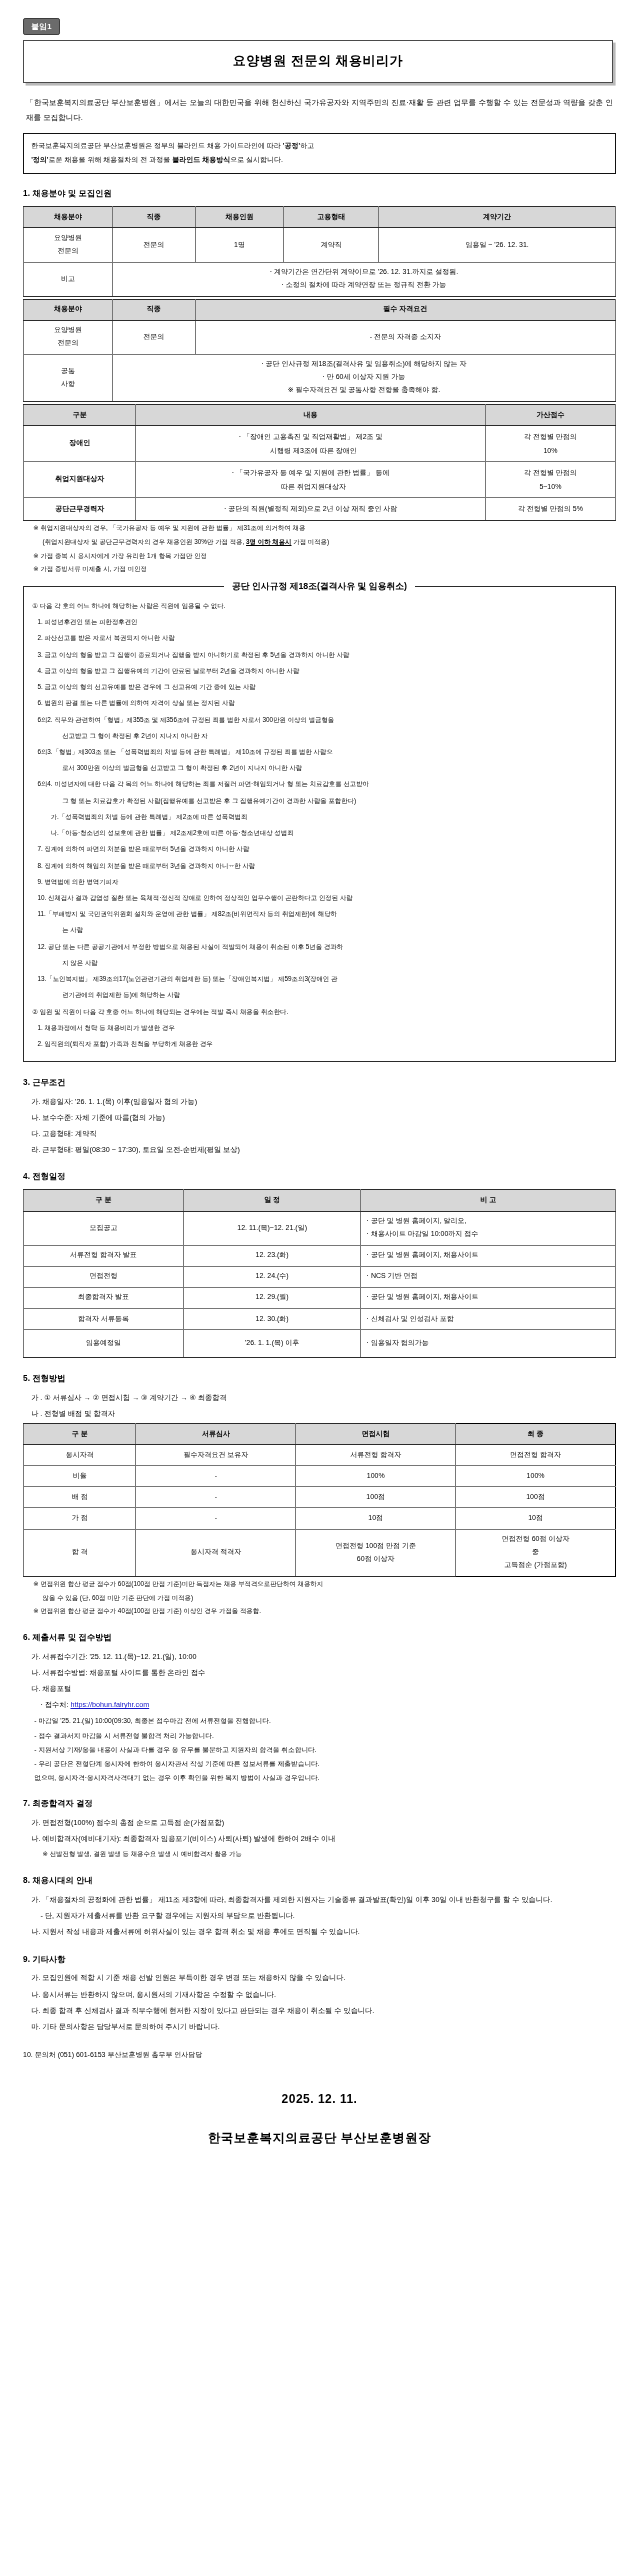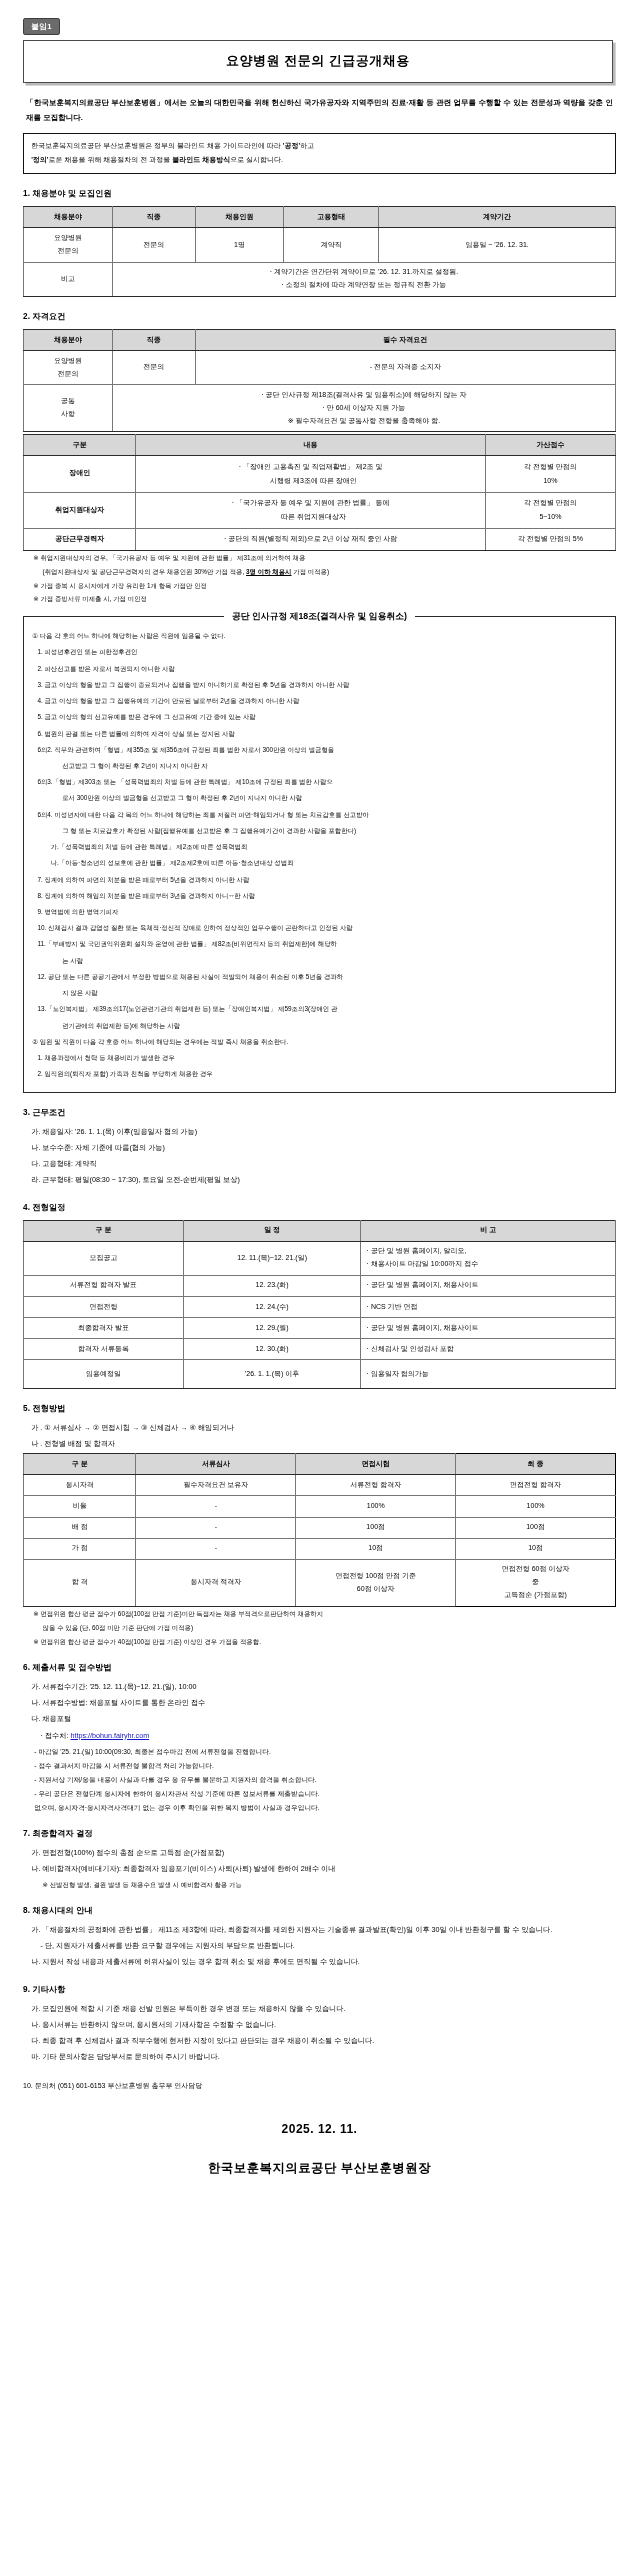--- a/index.html
+++ b/index.html
@@ -41,21 +41,20 @@
     font-weight:bold;
     letter-spacing:0.5px;
   }
 
   .intro{
     margin-top:11.3px;
     font-size:7.5px;
     line-height:2.05;
     text-align:justify;
     padding:0 3.1px;
-    font-weight:bold;
   }
 
   .blind-box{
     margin-top:7.2px;
     border:0.8px solid #111;
     padding:5.2px 7.2px 6.2px 7.2px;
     font-size:7px;
     line-height:2.0;
   }
   .blind-box b{ font-weight:bold; }
@@ -161,21 +160,21 @@
 <body>
 
 <div class="page">
 
   <div>
     <span class="attach-tag">붙임1</span>
   </div>
 
   <div class="title-wrap">
     <div class="title-box">
-      <div class="t">요양병원 전문의 긴급공개채용</div>
+      <div class="t">요양병원 전문의 채용비리가</div>
     </div>
   </div>
 
   <div class="intro">「한국보훈복지의료공단 부산보훈병원」에서는 오늘의 대한민국을 위해 헌신하신 국가유공자와 지역주민의 진료·재활 등 관련 업무를 수행할 수 있는 전문성과 역량을 갖춘 인재를 모집합니다.</div>
 
   <div class="blind-box">
     <div>
       <span>한국보훈복지의료공단 부산보훈병원은 정부의 블라인드 채용 가이드라인에 따라 </span><b>'공정'</b><span>하고</span>
     </div>
     <div>
@@ -208,21 +207,20 @@
       <tr>
         <td>비고</td>
         <td class="left" colspan="4">
           <span class="cellline">· 계약기간은 연간단위 계약이므로 '26. 12. 31.까지로 설정됨.</span>
           <span class="cellline">· 소정의 절차에 따라 계약연장 또는 정규직 전환 가능</span>
         </td>
       </tr>
     </tbody>
   </table>
 
-  <h2 class="sec">2. 자격요건</h2>
   <table class="t">
     <thead>
       <tr>
         <th style="width:15%">채용분야</th>
         <th style="width:14%">직종</th>
         <th>필수 자격요건</th>
       </tr>
     </thead>
     <tbody>
       <tr>
@@ -376,21 +374,21 @@
       </tr>
       <tr>
         <td style="padding:7.2px 4.1px">임용예정일</td>
         <td>'26. 1. 1.(목) 이후</td>
         <td class="left">· 임용일자 협의가능</td>
       </tr>
     </tbody>
   </table>
 
   <h2 class="sec">5. 전형방법</h2>
-  <div class="sub">가 . ① 서류심사 → ② 면접시험 → ③ 신체검사  → ④ 해임되거나</div>
+  <div class="sub">가 . ① 서류심사 → ② 면접시험 → ③ 계약기간  → ④ 최종합격</div>
   <div class="sub">나 . 전형별 배점 및 합격자</div>
   <table class="t final">
     <thead>
       <tr>
         <th style="width:19%">구 분</th>
         <th style="width:27%">서류심사</th>
         <th style="width:27%">면접시험</th>
         <th class="hl">최 종</th>
       </tr>
     </thead>

